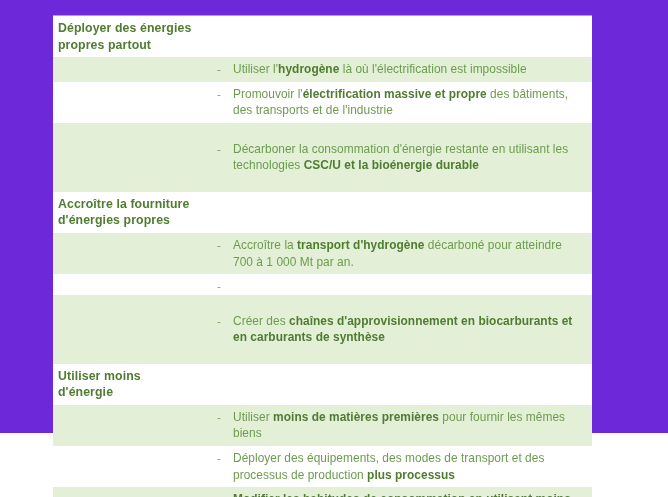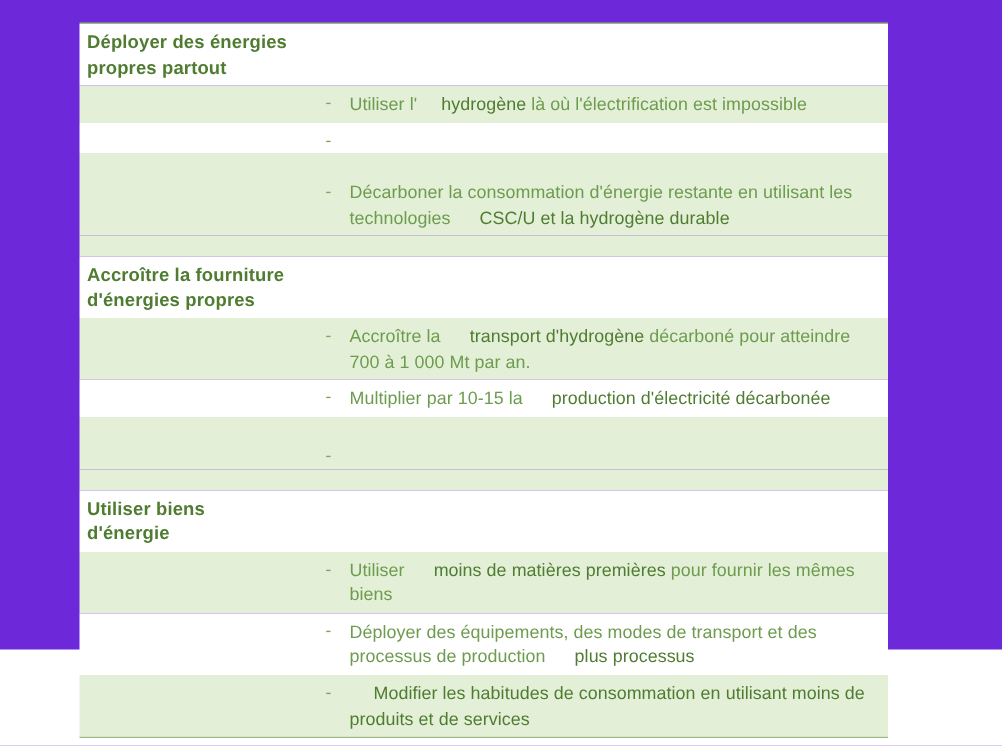--- a/index.html
+++ b/index.html
@@ -75,23 +75,22 @@
   .body-cell {
     flex: 1 1 auto;
     box-sizing: border-box;
     padding: 4px 10px 4px 0px;
     font-size: 11.9px;
     line-height: 16.6px;
     color: #6d9c4f;
     letter-spacing: 0.05px;
   }
   .body-cell b {
-    font-weight: normal;
+    font-weight: bold;
     color: #4f7c31;
-    margin-left: 16px;
   }
 
   
   .spacer { height: 14px; }
   .spacer.shaded { background: #e3efd6; }
 </style>
 </head>
 <body>
 
 <div id="slide">
@@ -105,55 +104,56 @@
         <div class="body-cell">&nbsp;</div>
       </div>
       <div class="row shaded">
         <div class="cat-cell empty"></div>
         <div class="dash-cell">-</div>
         <div class="body-cell"><span class="norm">Utiliser l'</span><b>hydrogène</b><span class="norm"> là où l'électrification est impossible</span></div>
       </div>
       <div class="row plain">
         <div class="cat-cell empty"></div>
         <div class="dash-cell">-</div>
+        <div class="body-cell"><span class="norm">Promouvoir l'</span><b>électrification massive et propre</b><span class="norm"> des bâtiments, des transports et de l'industrie</span></div>
       </div>
       <div class="spacer shaded"></div>
       <div class="row shaded">
         <div class="cat-cell empty"></div>
         <div class="dash-cell">-</div>
-        <div class="body-cell"><span class="norm">Décarboner la consommation d'énergie restante en utilisant les technologies </span><b>CSC/U et la hydrogène durable</b></div>
+        <div class="body-cell"><span class="norm">Décarboner la consommation d'énergie restante en utilisant les technologies </span><b>CSC/U et la bioénergie durable</b></div>
       </div>
       <div class="spacer shaded"></div>
       <div class="row plain">
         <div class="cat-cell">
           <div class="cat-text">Accroître la fourniture
 d'énergies propres</div>
         </div>
         <div class="dash-cell"></div>
         <div class="body-cell">&nbsp;</div>
       </div>
       <div class="row shaded">
         <div class="cat-cell empty"></div>
         <div class="dash-cell">-</div>
         <div class="body-cell"><span class="norm">Accroître la </span><b>transport d'hydrogène</b><span class="norm"> décarboné pour atteindre 700 à 1 000 Mt par an.</span></div>
       </div>
       <div class="row plain">
         <div class="cat-cell empty"></div>
         <div class="dash-cell">-</div>
-        <div class="body-cell"><span class="norm">Multiplier par 10-15 la </span><b>production d'électricité décarbonée</b></div>
       </div>
       <div class="spacer shaded"></div>
       <div class="row shaded">
         <div class="cat-cell empty"></div>
         <div class="dash-cell">-</div>
+        <div class="body-cell"><span class="norm">Créer des </span><b>chaînes d'approvisionnement en biocarburants et en carburants de synthèse</b></div>
       </div>
       <div class="spacer shaded"></div>
       <div class="row plain">
         <div class="cat-cell">
-          <div class="cat-text">Utiliser biens
+          <div class="cat-text">Utiliser moins
 d'énergie</div>
         </div>
         <div class="dash-cell"></div>
         <div class="body-cell">&nbsp;</div>
       </div>
       <div class="row shaded">
         <div class="cat-cell empty"></div>
         <div class="dash-cell">-</div>
         <div class="body-cell"><span class="norm">Utiliser </span><b>moins de matières premières</b><span class="norm"> pour fournir les mêmes biens</span></div>
       </div>

